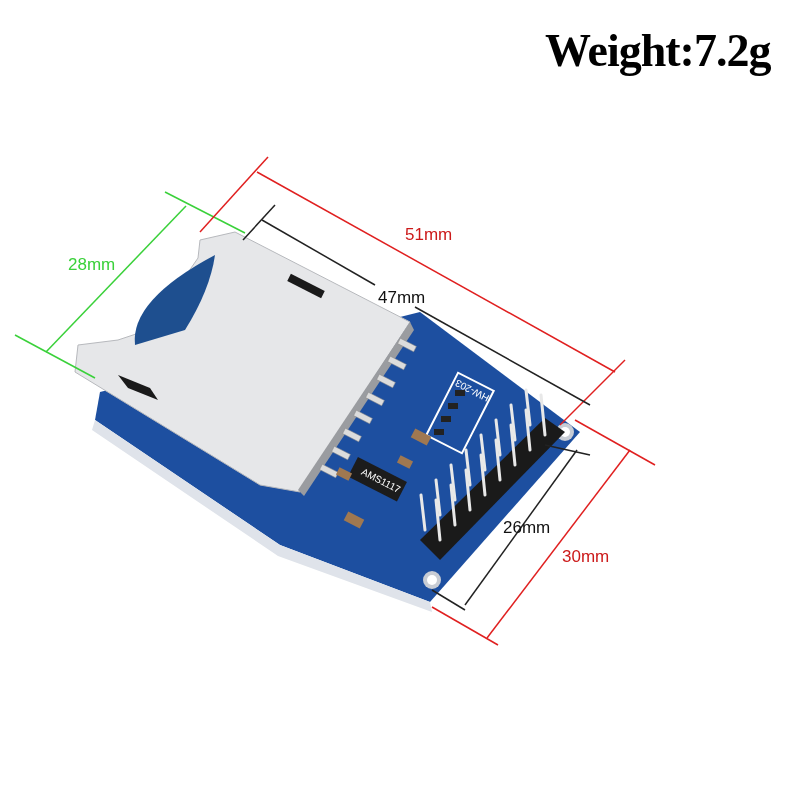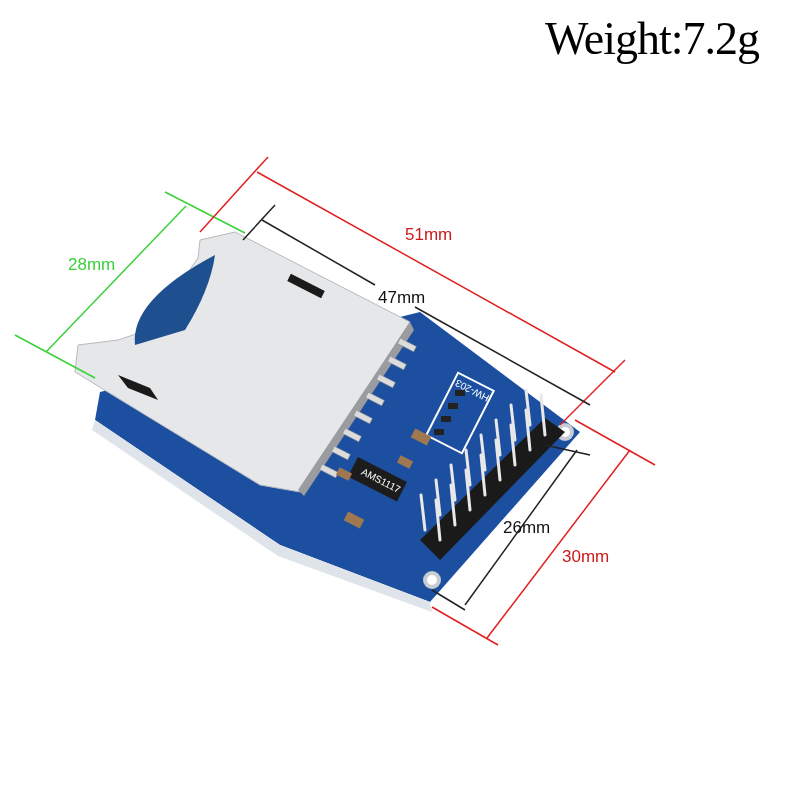--- a/index.html
+++ b/index.html
@@ -1,19 +1,19 @@
 <!DOCTYPE html>
 <html><head>
   <meta charset="utf-8">
   <style>
     html, body { margin: 0; padding: 0; background: #ffffff; }
     body { width: 800px; height: 800px; position: relative; overflow: hidden; font-family: "Liberation Sans", sans-serif; }
     .weight {
-      position: absolute; left: 545px; top: 12px;
-      font-family: "Liberation Serif", serif; font-weight: normal;
+      position: absolute; left: 545px; top: 24px;
+      font-family: "Liberation Serif", serif; font-weight: bold;
       font-size: 46px; color: #000; letter-spacing: -1px;
     }
     .scene { position: absolute; left: 0; top: 0; width: 800px; height: 800px; }
     .dim-label { font-family: "Liberation Sans", sans-serif; font-size: 17px; }
     .silk { font-family: "Liberation Sans", sans-serif; font-size: 10px; fill: #ffffff; }
   </style>
 </head>
 <body>
 
 <div class="weight">Weight:7.2g</div>

